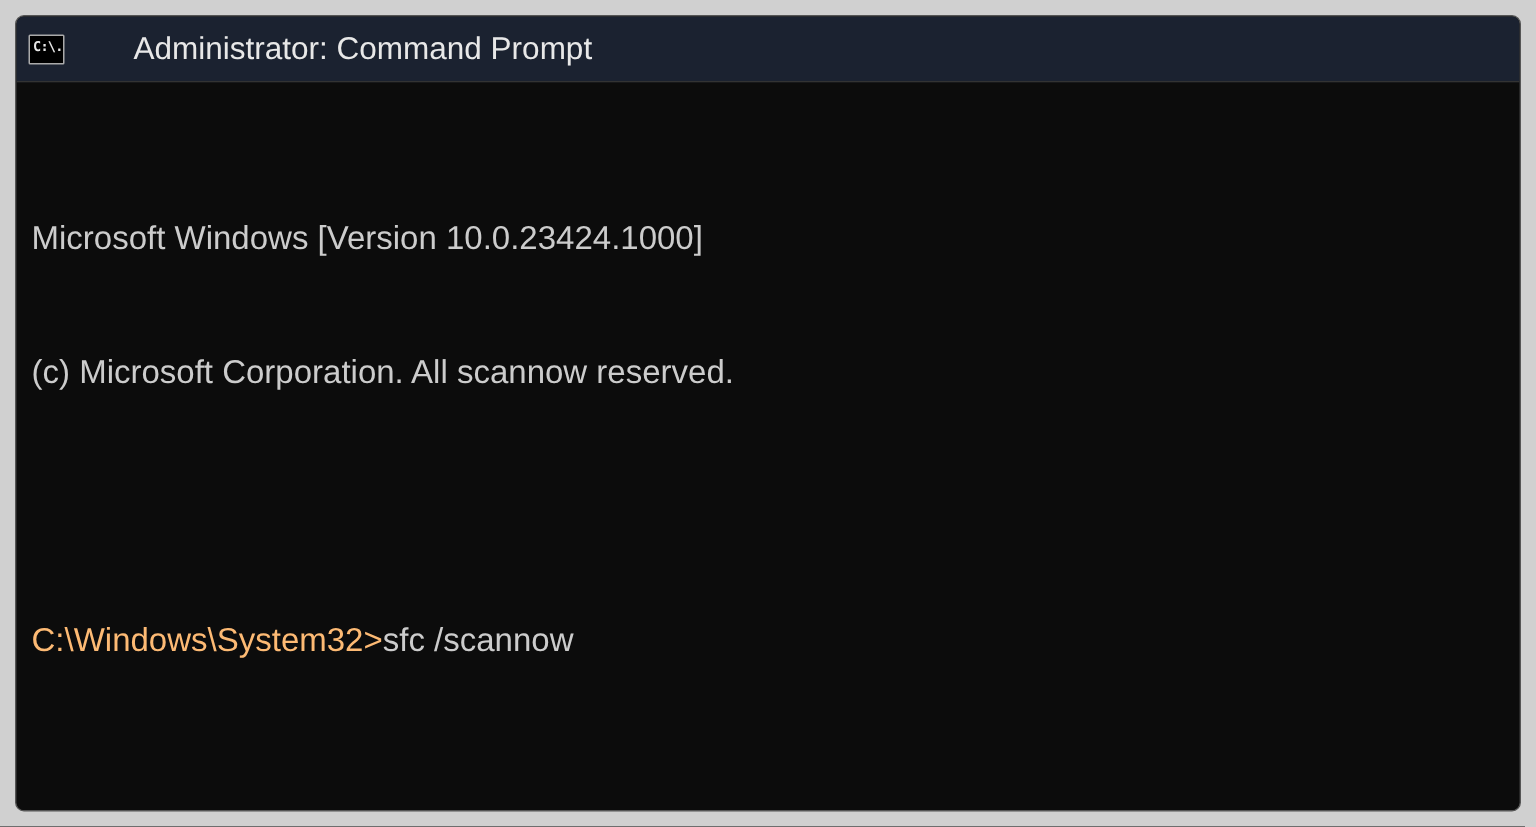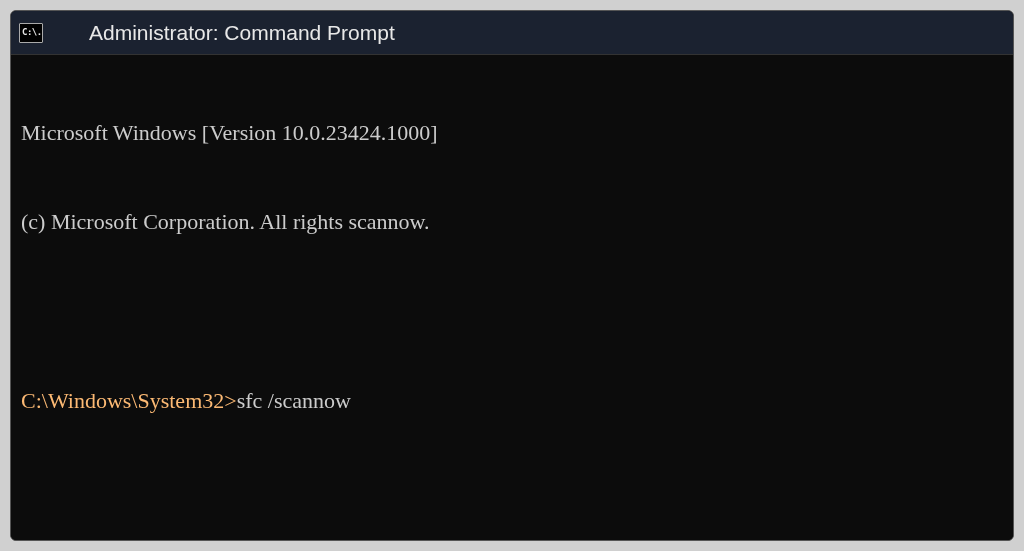--- a/index.html
+++ b/index.html
@@ -55,22 +55,22 @@
     }
     .title-text {
       color: #e8e8e8;
       font-size: 21px;
       font-weight: 400;
       margin-left: 36px;
     }
     .console {
       flex: 1;
       background: #0c0c0c;
-      padding: 4px 10px;
-      font-family: Liberation Serif, serif;
+      padding: 30px 10px;
+      font-family: Liberation Sans, sans-serif;
       font-size: 22px;
       color: #cccccc;
       line-height: 1.35;
       white-space: pre;
       overflow: hidden;
     }
     .console-line {
       display: block;
     }
     .console-blank {
@@ -93,17 +93,17 @@
 
 <div class="window">
   <div class="titlebar">
     <div class="app-icon">
       <span class="app-icon-text">C:\.</span>
     </div>
     <div class="title-text">Administrator: Command Prompt</div>
   </div>
   <div class="console">
     <span class="console-line">Microsoft Windows [Version 10.0.23424.1000]</span>
-    <span class="console-line">(c) Microsoft Corporation. All rights scannow.</span>
+    <span class="console-line">(c) Microsoft Corporation. All scannow reserved.</span>
     <span class="console-blank"></span>
     <span class="prompt-line"><span class="prompt-path">C:\Windows\System32&gt;</span><span class="prompt-command">sfc /scannow</span></span>
   </div>
 </div>
 
 </body></html>

